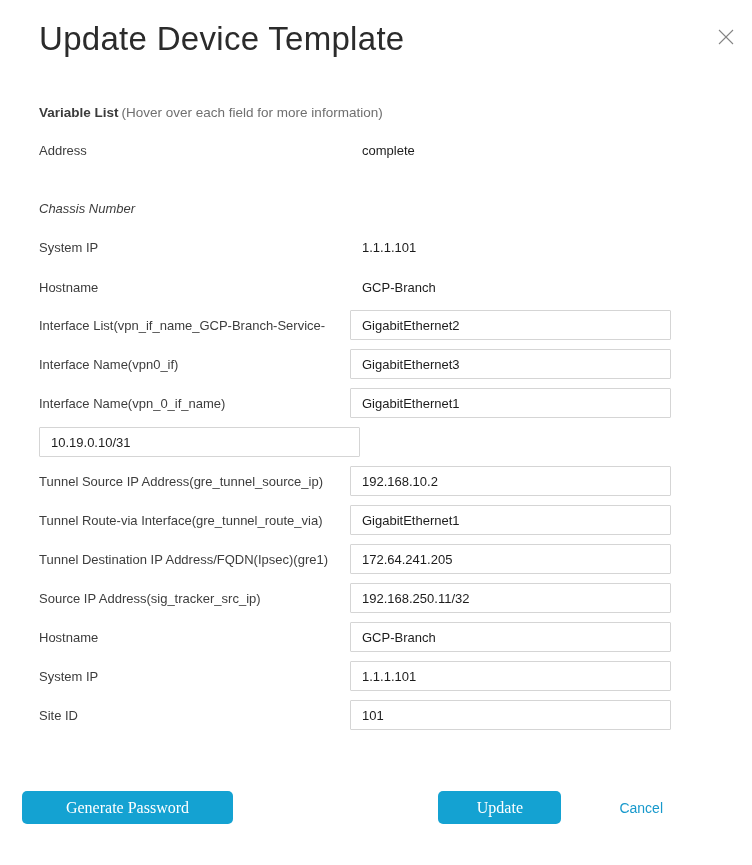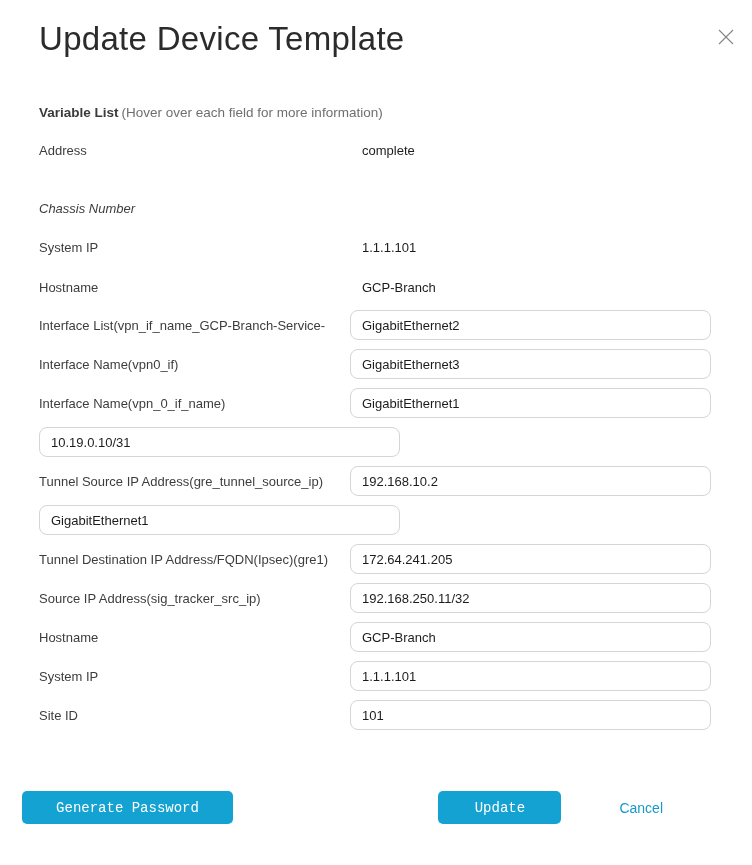--- a/index.html
+++ b/index.html
@@ -61,45 +61,45 @@
   }
   .static-rows .row { height: 20px; }
   .static-rows .row:nth-child(1) { margin-bottom: 38px; }
   .static-rows .row:nth-child(2) { margin-bottom: 19px; font-style: italic; }
   .static-rows .row:nth-child(3) { margin-bottom: 20px; }
   .static-rows .row:nth-child(4) { margin-bottom: 0; }
 
   .input-rows { margin-top: 13px; }
   .input-rows .row { margin-bottom: 9px; }
   .row-input {
-    width: 361px;
+    width: 321px;
     height: 30px;
     border: 1px solid var(--input-border, #d5d5d5);
-    border-radius: 8px;
+    border-radius: 1px;
     background: #fff;
     padding: 0 11px;
     font-family: "Liberation Sans", "DejaVu Sans", sans-serif;
     font-size: 13px;
     color: #1c1c1c;
     outline: none;
   }
 
   .footer {
     margin-top: 61px;
     margin-left: -17px;
     display: flex;
     align-items: center;
   }
   .btn {
     border: none;
     border-radius: 5px;
     background: var(--accent, #14a2d2);
     color: var(--accent-text, #ffffff);
-    font-family: Liberation Mono, monospace;
-    font-size: 14px;
+    font-family: Liberation Serif, serif;
+    font-size: 16px;
     cursor: pointer;
     height: 33px;
   }
   .btn-generate { width: 211px; margin-right: auto; }
   .btn-update  { width: 123px; }
   .cancel-link {
     margin-left: 58px;
     margin-right: 50px;
     font-size: 14px;
     color: var(--cancel-color, #1899cc);
@@ -166,20 +166,21 @@
   <div class="row">
     <div><input class="row-input" type="text" value="10.19.0.10/31" style=""></div>
   </div>
 
   <div class="row">
     <div class="row-label">Tunnel Source IP Address(gre_tunnel_source_ip)</div>
     <div><input class="row-input" type="text" value="192.168.10.2" style=""></div>
   </div>
 
   <div class="row">
+    <div class="row-label">Tunnel Route-via Interface(gre_tunnel_route_via)</div>
     <div><input class="row-input" type="text" value="GigabitEthernet1" style=""></div>
   </div>
 
   <div class="row">
     <div class="row-label">Tunnel Destination IP Address/FQDN(Ipsec)(gre1)</div>
     <div><input class="row-input" type="text" value="172.64.241.205" style=""></div>
   </div>
 
   <div class="row">
     <div class="row-label">Source IP Address(sig_tracker_src_ip)</div>

